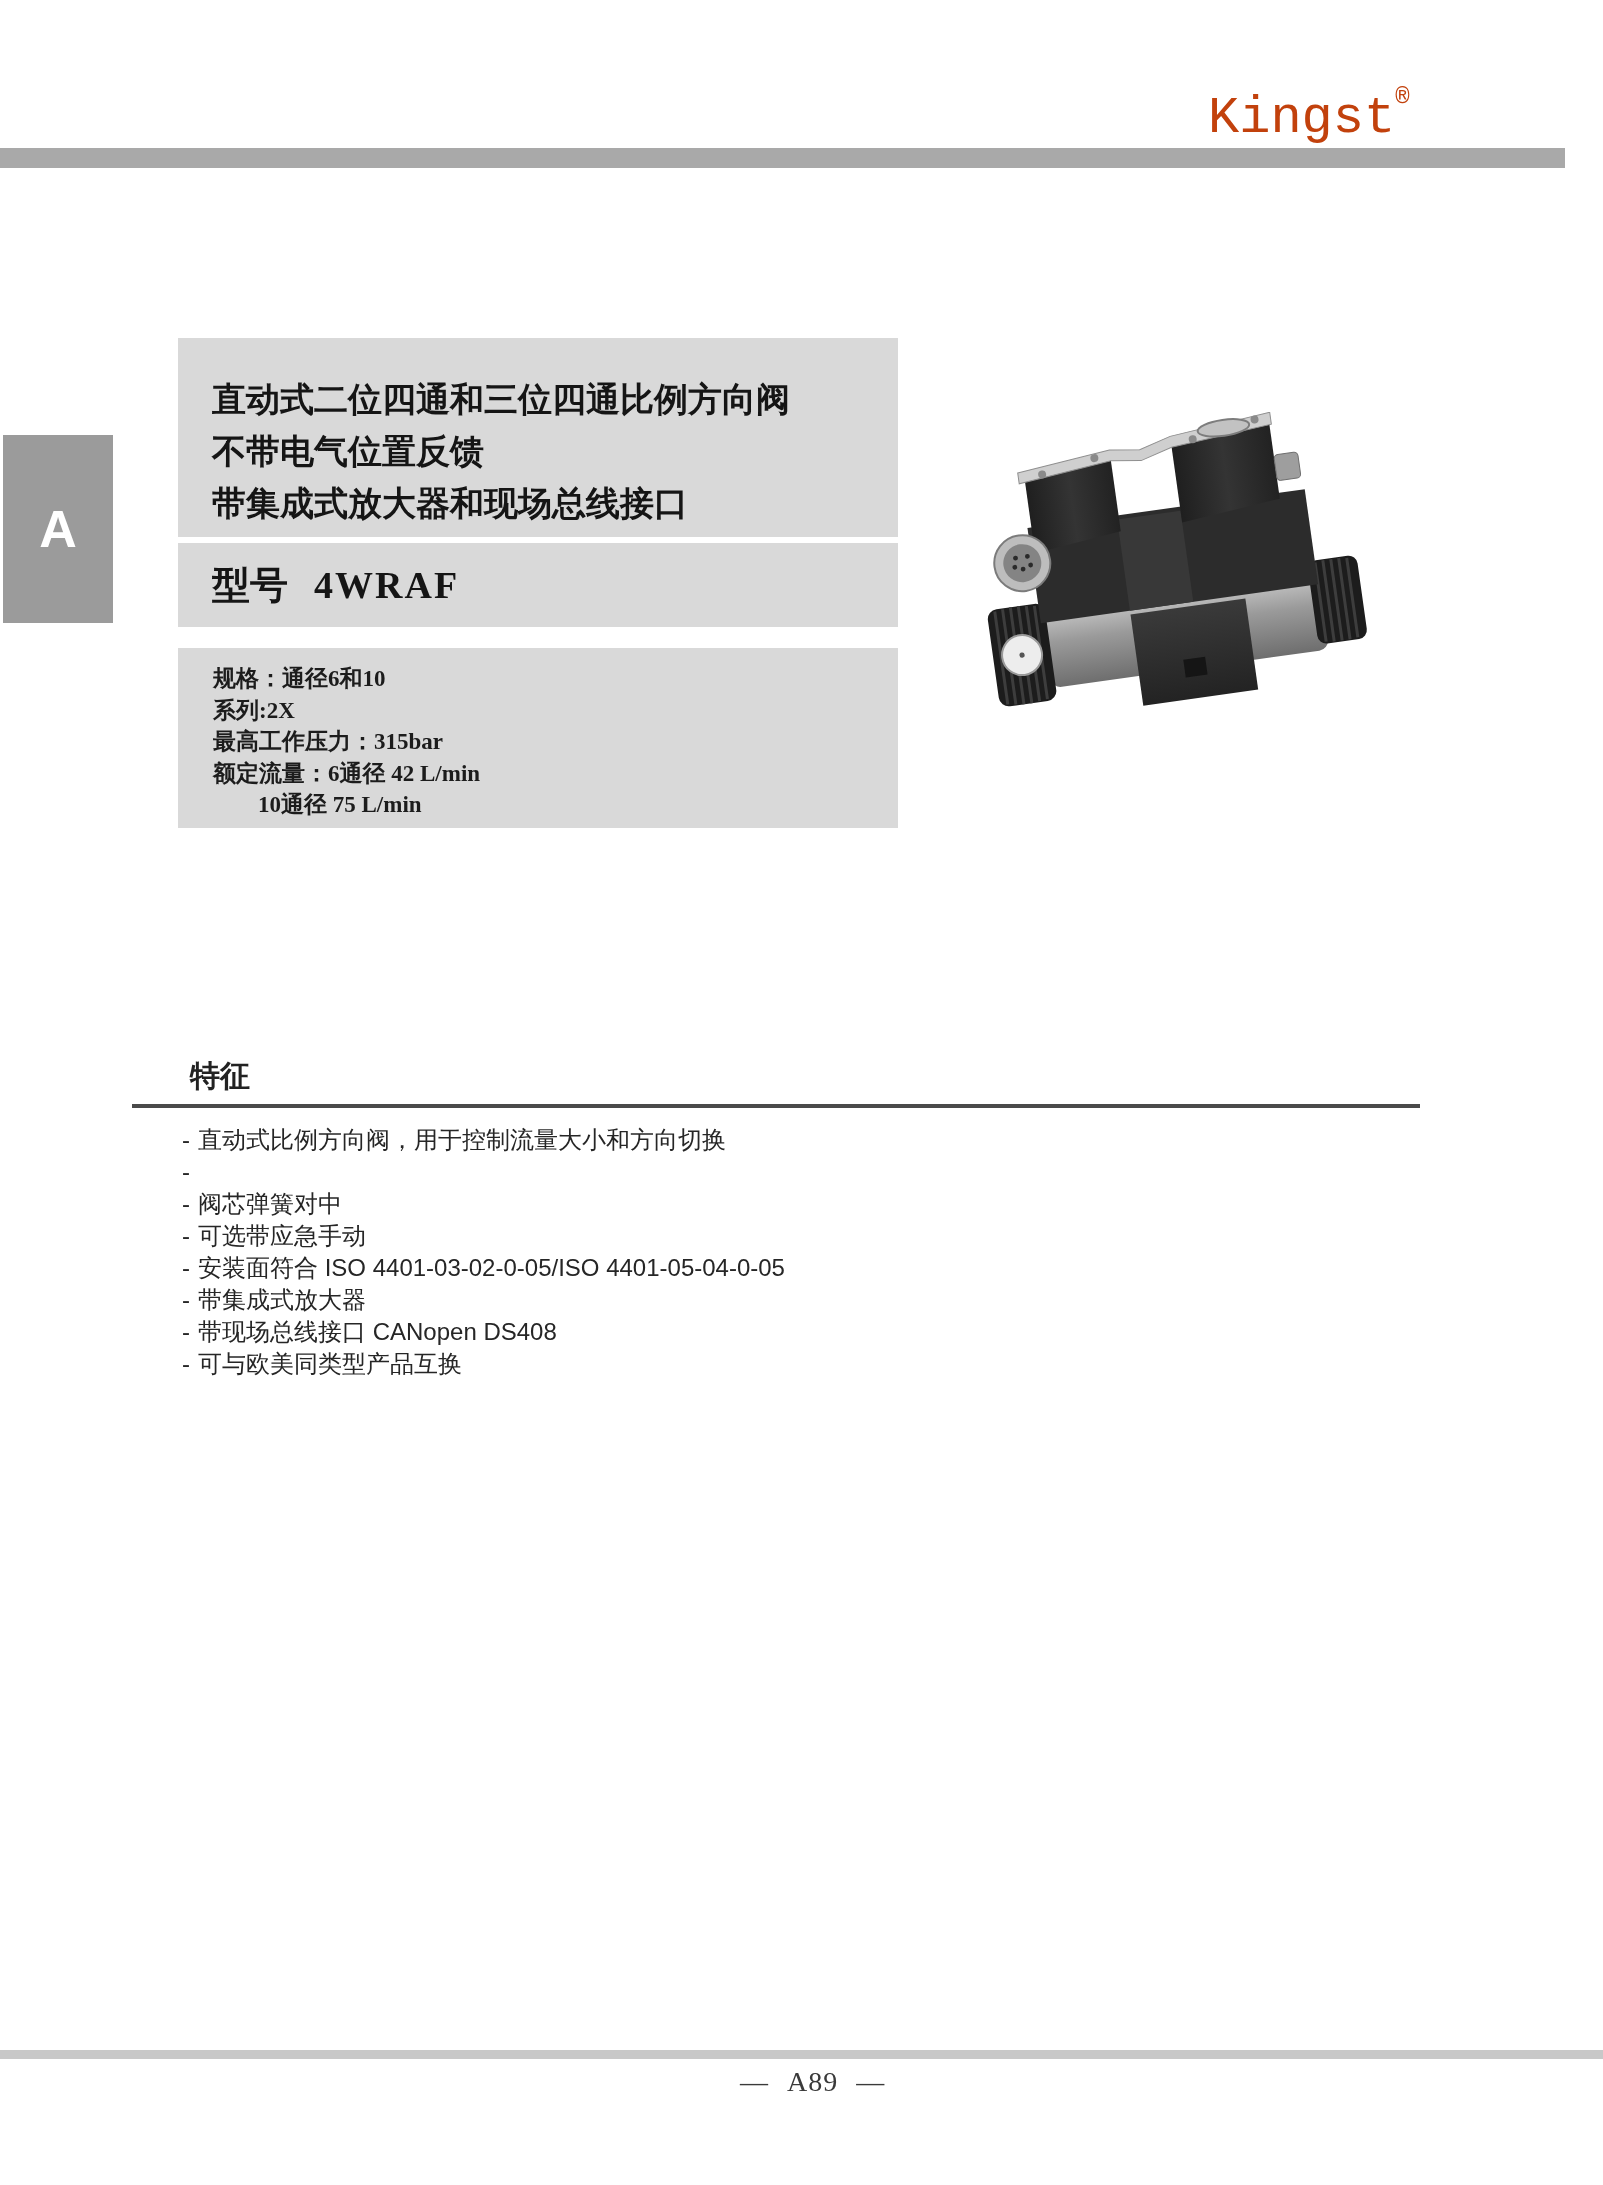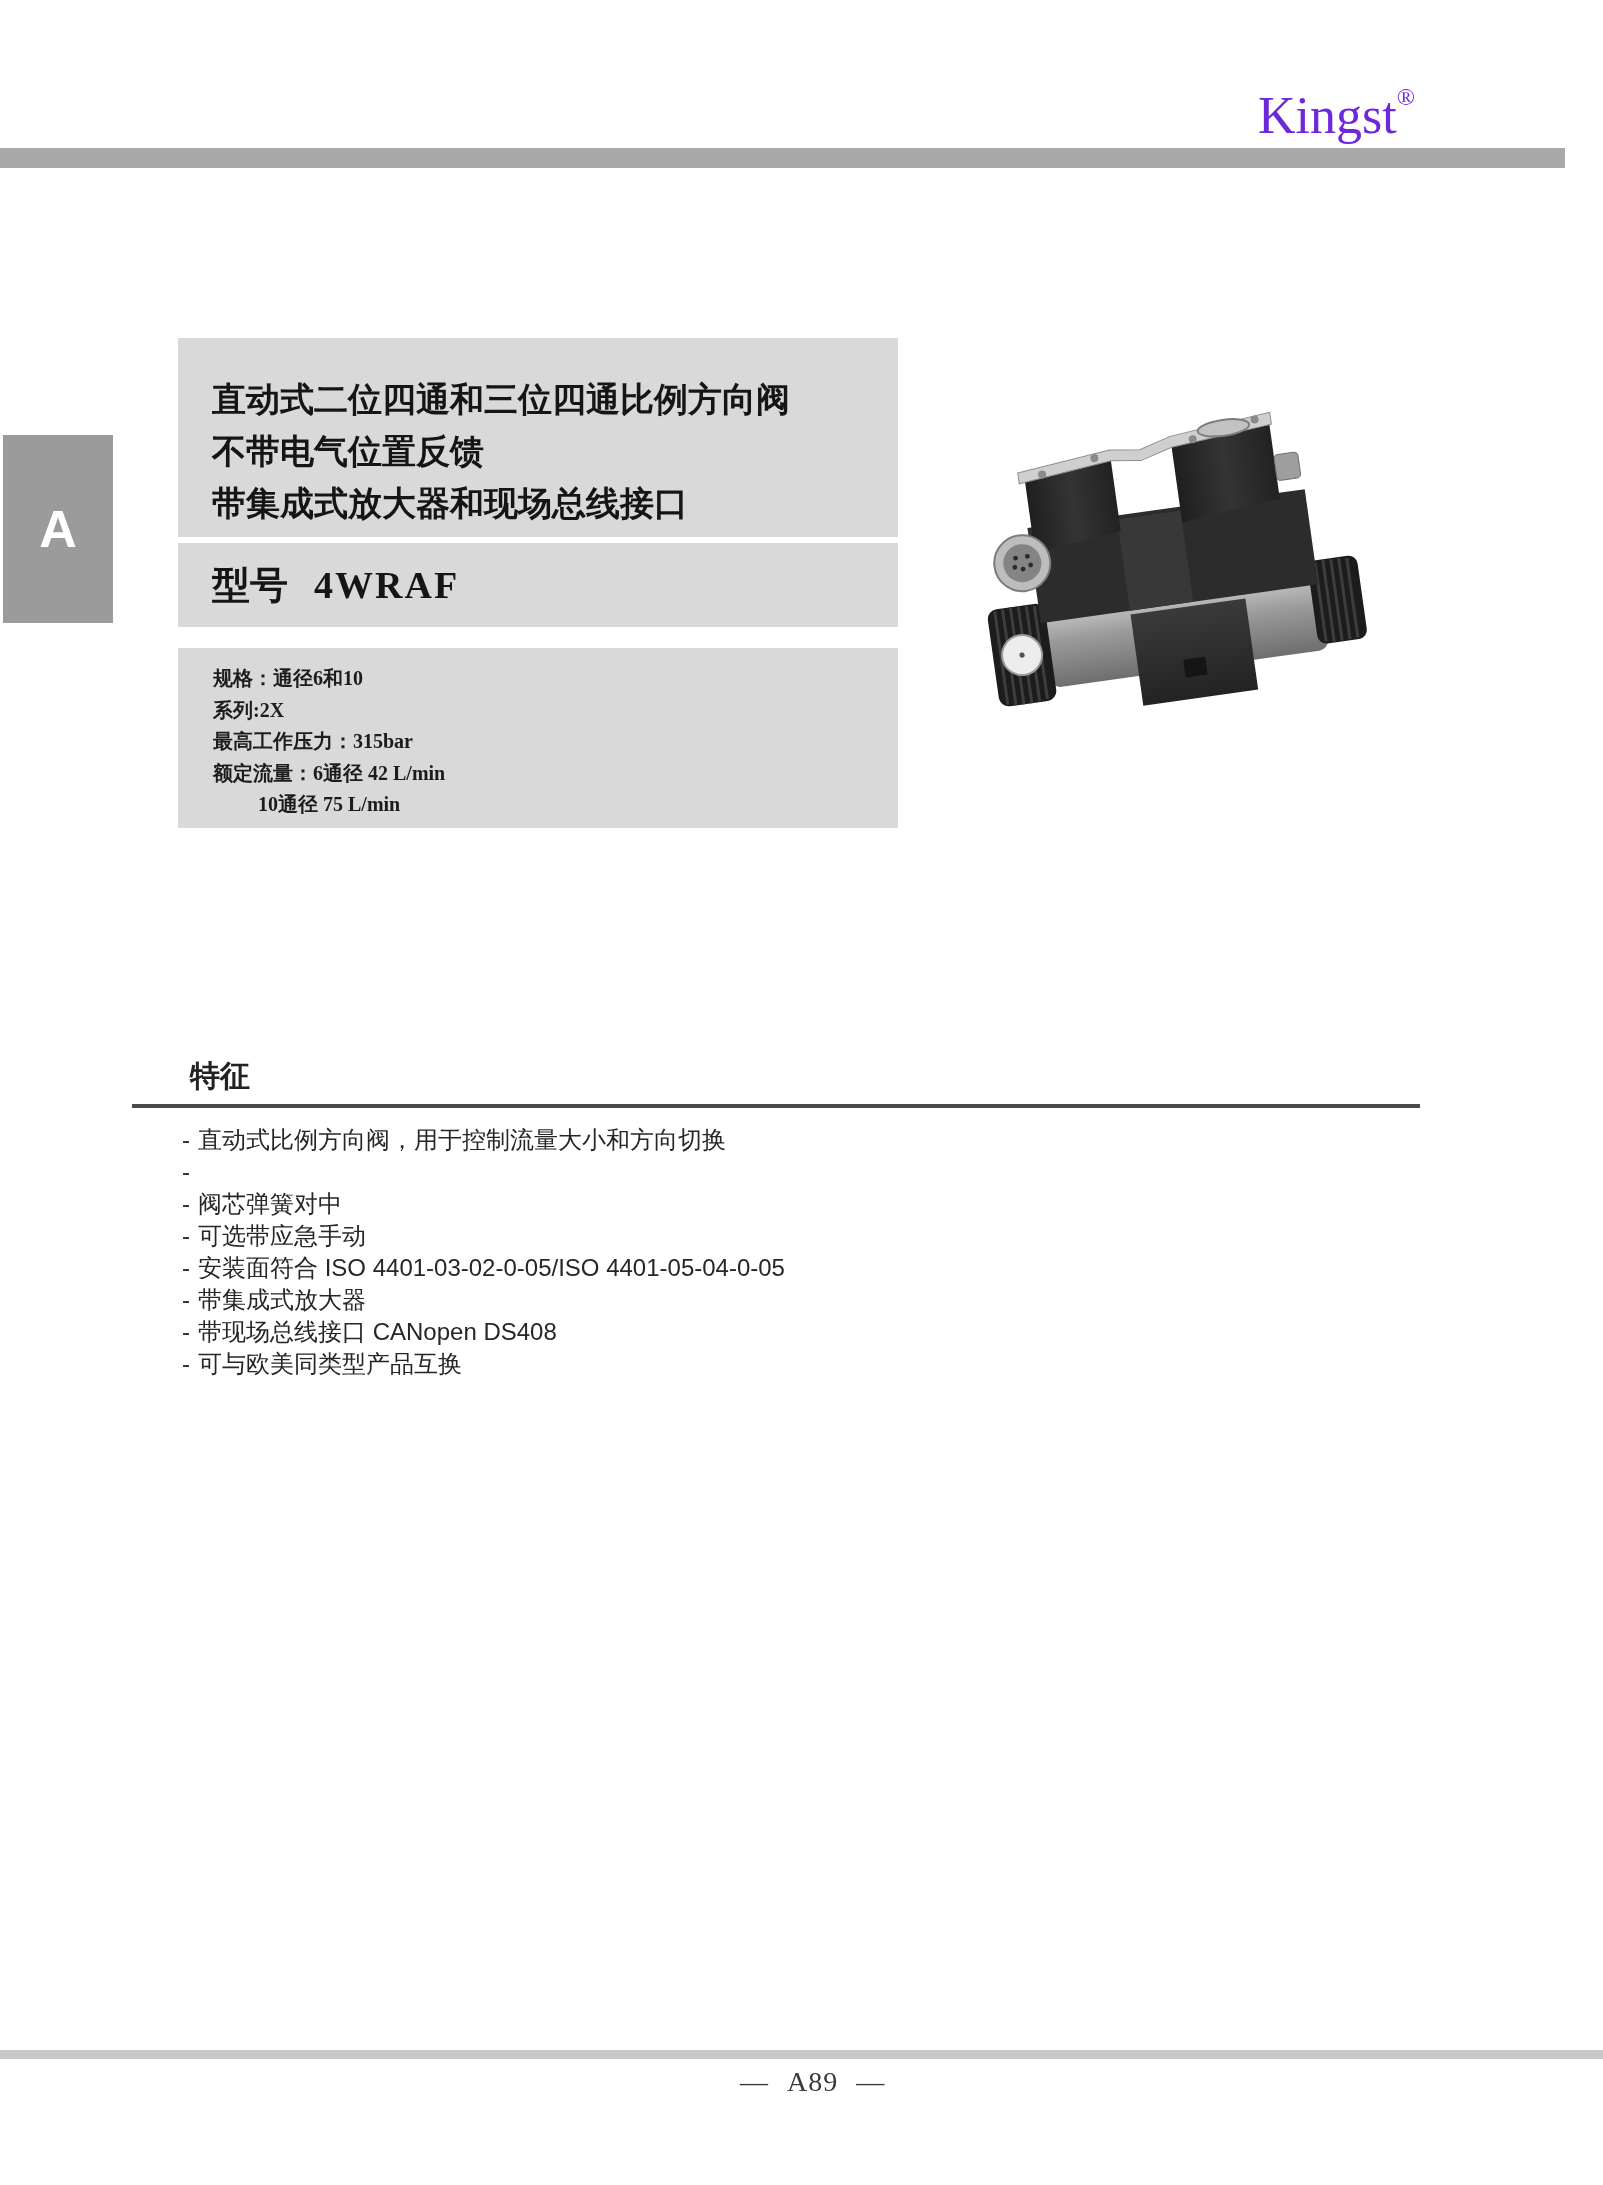--- a/index.html
+++ b/index.html
@@ -12,23 +12,23 @@
     color:#1a1a1a;
   }
   
   .page-title{
     position:absolute;left:124px;top:92px;
     font-family:"Liberation Serif", serif;
     font-size:39px;font-weight:700;letter-spacing:1px;
     color:#171717;white-space:nowrap;
   }
   .brand{
-    position:absolute;left:1258px;top:84px;
-    font-family:Liberation Serif, serif;
-    font-size:52px;font-weight:500;color:#6d28d9;
+    position:absolute;left:1208px;top:84px;
+    font-family:Liberation Mono, monospace;
+    font-size:52px;font-weight:500;color:#c2410c;
     white-space:nowrap;
   }
   .brand .reg{
     font-size:24px;vertical-align:28px;font-weight:400;
   }
   .top-bar{
     position:absolute;left:0;top:148px;width:1565px;height:20px;
     background:#a9a9a9;
   }
   
@@ -58,21 +58,21 @@
     font-family:"Liberation Serif", serif;
     font-size:38px;font-weight:700;color:#151515;
   }
   .box-model .model-value{
     margin-left:26px;letter-spacing:2px;
   }
   .box-spec{
     top:648px;height:180px;
     padding:15px 0 0 35px;
     font-family:"Liberation Serif", serif;
-    font-size:20px;font-weight:600;line-height:31.5px;
+    font-size:23px;font-weight:600;line-height:31.5px;
     color:#1c1c1c;
   }
   .box-spec .spec-line{white-space:pre;}
   .box-spec .spec-line:last-child{margin-left:45px;}
   
   .features-heading{
     position:absolute;left:168px;top:1056px;
     font-family:"Liberation Serif", serif;
     font-size:30px;font-weight:600;color:#222222;margin-left:22px;
   }

